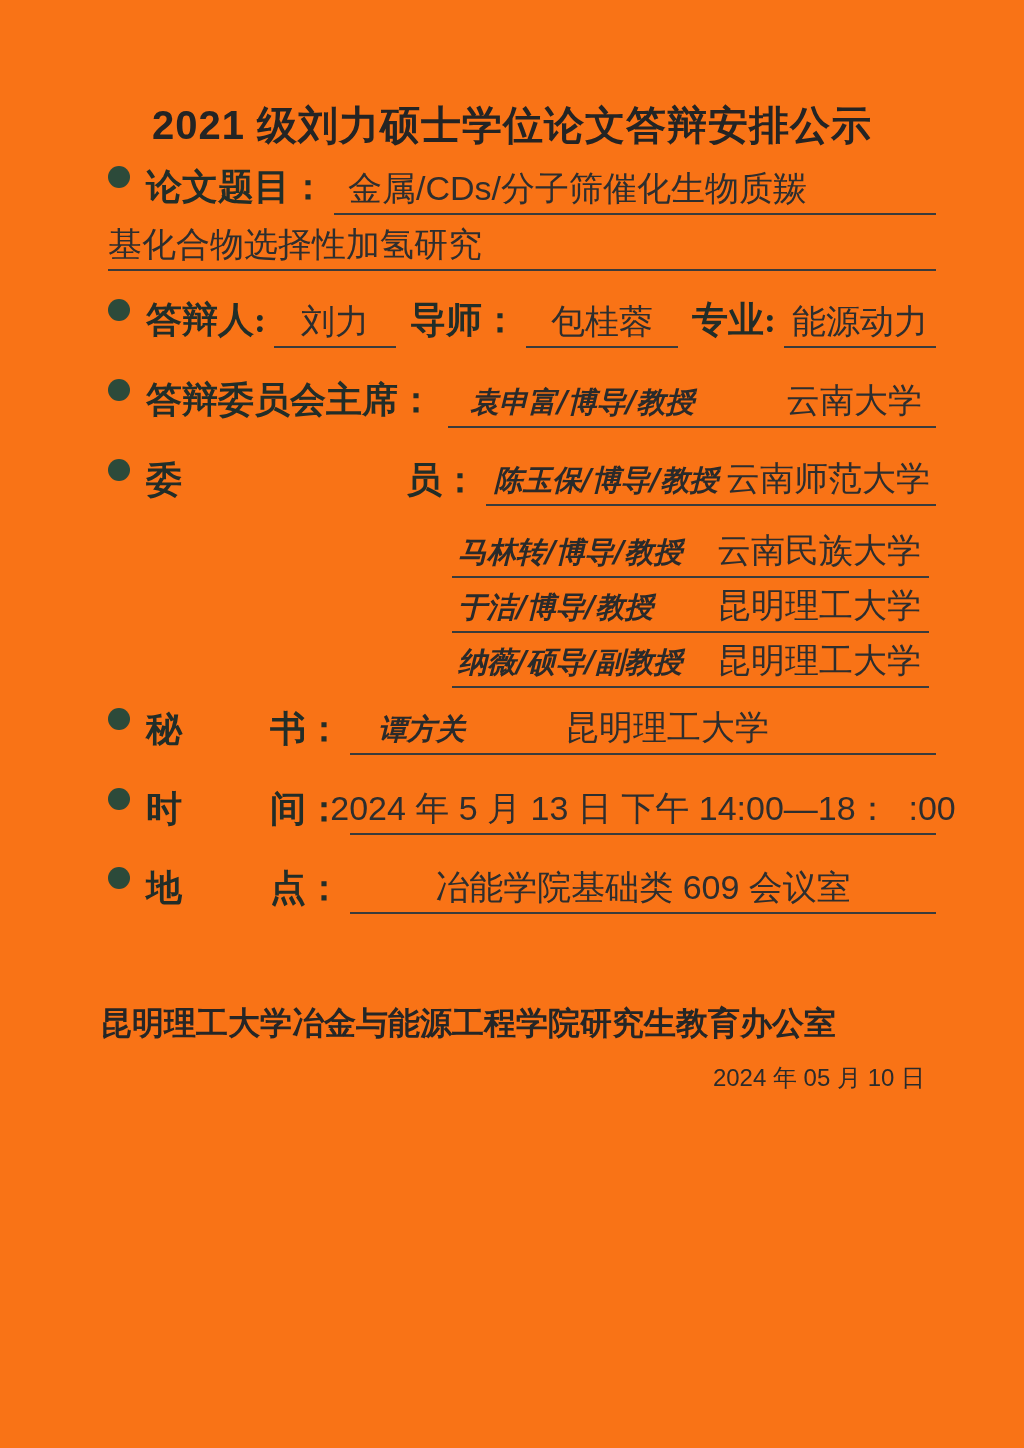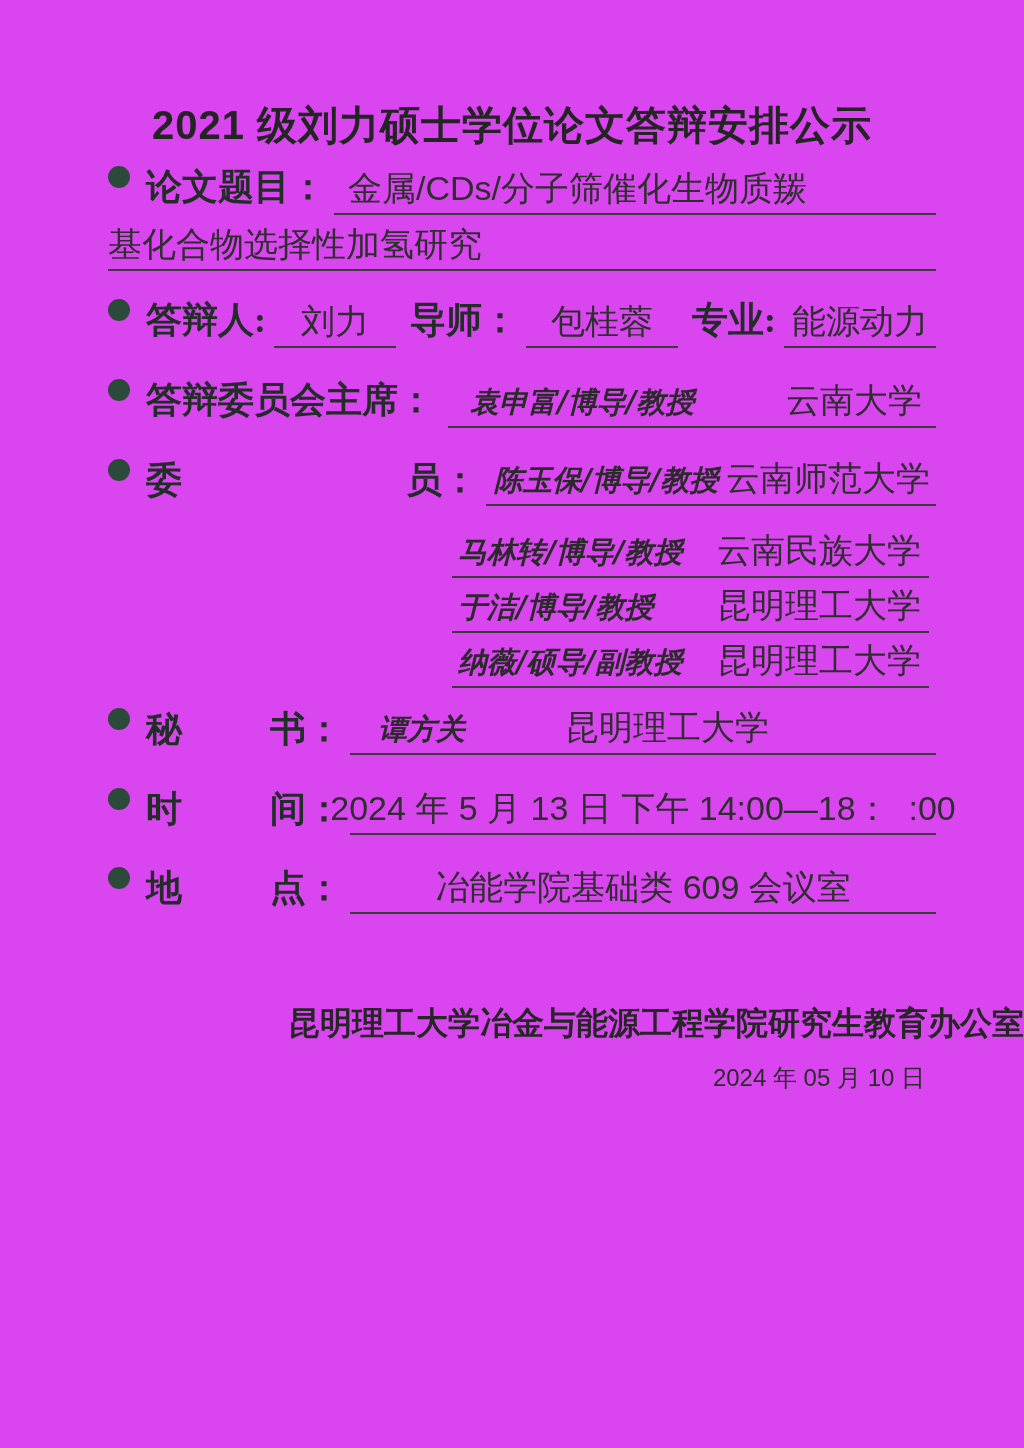--- a/index.html
+++ b/index.html
@@ -4,21 +4,21 @@
 <style>
   * { box-sizing: border-box; }
   html, body { margin: 0; padding: 0; }
   body {
     width: 1024px; height: 1448px;
     background: #ffffff;
     font-family: "Liberation Serif", serif;
     color: #2b2b2b;
     overflow: hidden;
   }
-  .page { position: relative; width: 1024px; height: 1448px; background: #d946ef; }
+  .page { position: relative; width: 1024px; height: 1448px; background: #f97316; }
 
   .doc-title {
     position: absolute; top: 98px; left: 0; right: 0;
     text-align: center;
     font-family: "Liberation Sans", sans-serif;
     font-weight: bold; font-size: 40px; letter-spacing: 1px;
     color: #242424;
     white-space: pre;
   }
 
@@ -69,21 +69,21 @@
   .gap8 { margin-left: 8px; }
   .gap14 { margin-left: 14px; }
 
   .u-name { width: 122px; }
   .u-advisor { width: 152px; }
 
   .member-row { position: absolute; left: 452px; right: 95px; display: flex; }
 
   .footer-office {
     position: absolute; top: 1002px; left: 0; right: 0;
-    text-align: right; text-indent: 100px;
+    text-align: left; text-indent: 100px;
     font-weight: bold; font-size: 32px; color: #262626;
     white-space: pre;
   }
   .footer-date {
     position: absolute; top: 1062px; right: 99px;
     font-size: 24px; color: #2b2b2b; white-space: pre;
     font-family: "Liberation Sans", sans-serif;
   }
 </style>
 </head>

